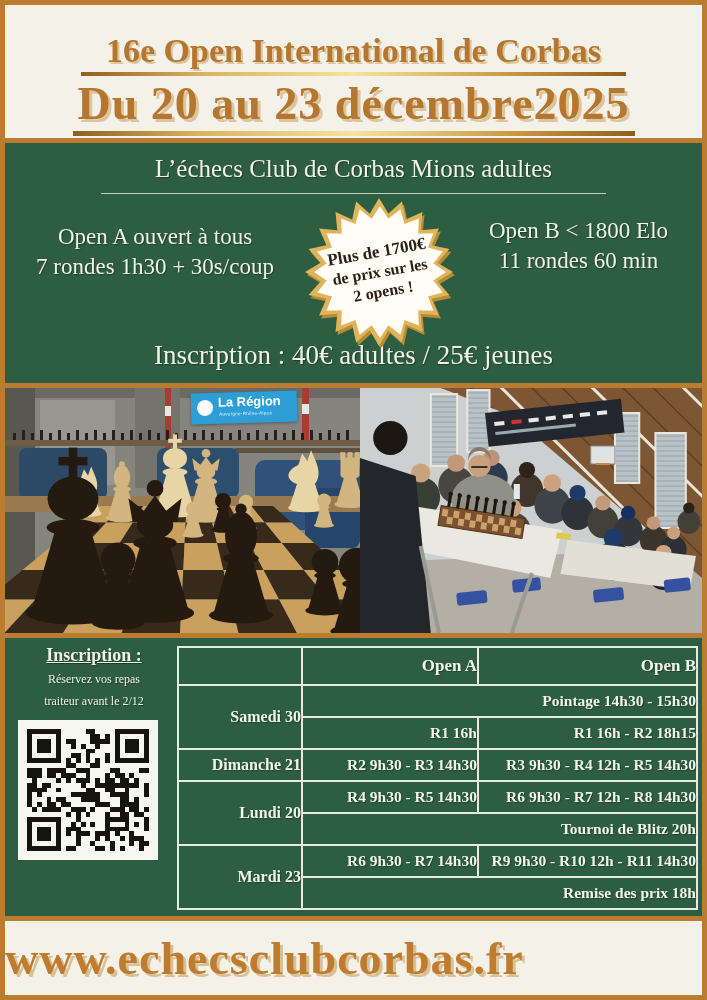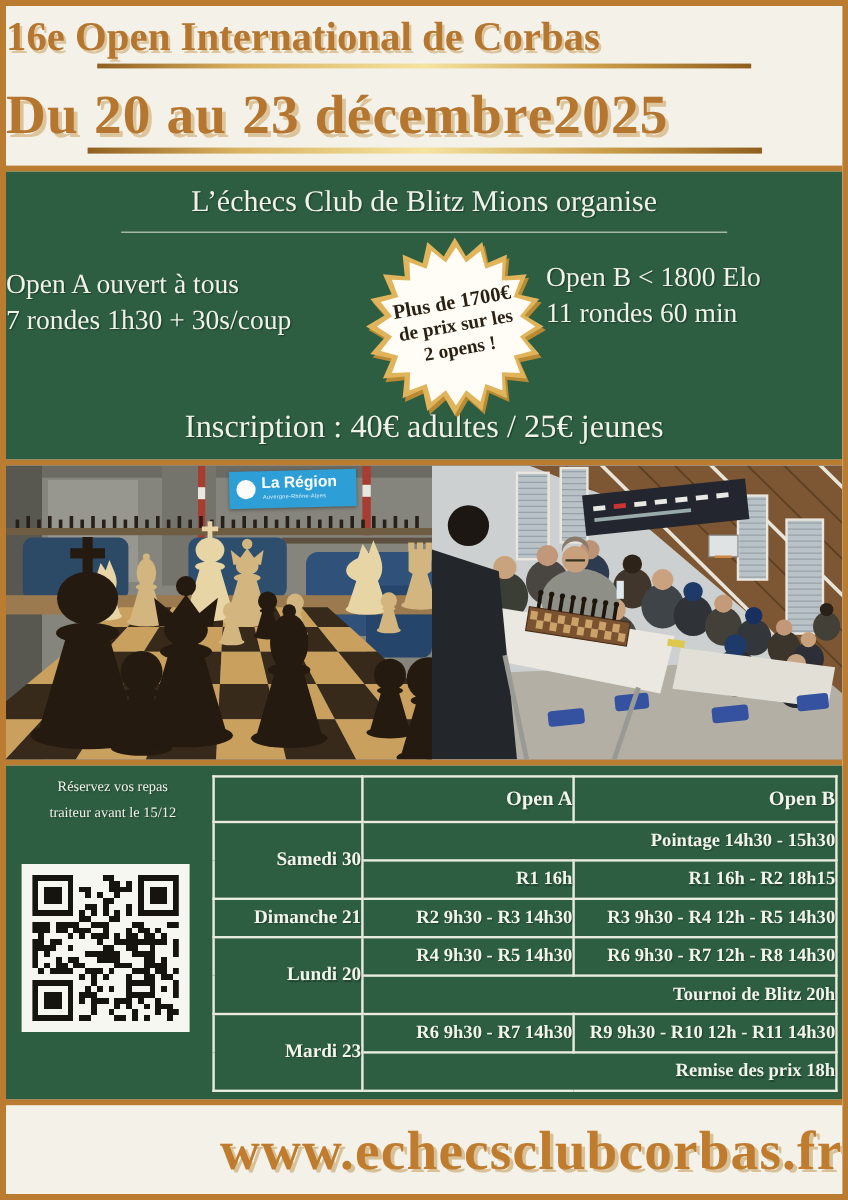--- a/index.html
+++ b/index.html
@@ -1,33 +1,33 @@
 <!DOCTYPE html>
 <html><head>
 <meta charset="utf-8">
 <style>
   *{margin:0;padding:0;box-sizing:border-box}
   body{margin:0;background:#777;font-family:"Liberation Serif",serif}
   #poster{position:relative;width:707px;height:1000px;background:#f3f1e8;
     border:5px solid #b97c31;display:flex;flex-direction:column;overflow:hidden}
   .gd{height:5px;background:#b97c31;flex:none}
   
-  .head{height:133px;text-align:left;padding-top:8px}
+  .head{height:133px;text-align:center;padding-top:27px}
   .t1{font-size:34px;font-weight:bold;color:#b5762f;text-shadow:2px 2px 0 #dcc49c;line-height:38px}
-  .t2{font-size:46px;font-weight:bold;color:#b5762f;text-shadow:3px 3px 0 #dcc49c;line-height:52px;margin-top:13px;letter-spacing:1px}
+  .t2{font-size:46px;font-weight:bold;color:#b5762f;text-shadow:3px 3px 0 #dcc49c;line-height:52px;margin-top:2px;letter-spacing:1px}
   .u{margin:2px auto 0;background:linear-gradient(90deg,#8f5f1f 0%,#d9b261 22%,#f5e3a0 50%,#c89a45 78%,#8f5f1f 100%)}
   .u1{width:545px;height:4px}
   .u2{width:562px;height:5px;margin-top:1px}
   
   .green{background:#2d5e42;color:#f0f2e8;flex:none}
   .top{height:240px;text-align:center}
   .intro{font-size:25px;line-height:31px;text-shadow:1px 1px 1px rgba(0,0,0,.35)}
   .intro.first{padding-top:10px}
   .thin{width:505px;height:1px;background:#c2cfc2;margin:9px auto 0}
-  .cols{display:flex;height:142px;text-align:left}
+  .cols{display:flex;height:142px;text-align:center}
   .colA{width:300px;padding-top:28px}
   .colA p,.colB p{font-size:23px;line-height:30px;text-shadow:1px 1px 1px rgba(0,0,0,.35)}
   .colB{flex:1;padding-top:22px}
   .badge{position:relative;width:150px;flex:none}
   .badge svg{position:absolute;left:0;top:3px}
   .btxt{position:absolute;left:0;top:3px;width:150px;height:150px;display:flex;flex-direction:column;
     align-items:center;justify-content:center;transform:rotate(-10deg);color:#2b2014}
   .btxt span{display:block;font-weight:bold;font-size:16px;line-height:20px}
   .btxt span:first-child{font-size:17px}
   .fees{font-size:27px;margin-top:4px;text-shadow:1px 1px 1px rgba(0,0,0,.35)}
@@ -52,39 +52,39 @@
   .qr{position:absolute;left:13px;top:82px;width:140px;height:140px;background:#f7f7f2;padding:9px}
   .qr svg{width:100%;height:100%;shape-rendering:crispEdges;display:block}
   .sched{position:absolute;left:172px;top:8px;border-collapse:collapse;table-layout:fixed;color:#f2f4ea}
   .sched td,.sched th{border:2px solid #e9ebdf;text-align:right;vertical-align:middle;
     font-weight:bold;font-size:15.5px;padding:0;text-shadow:1px 1px 1px rgba(0,0,0,.3)}
   .sched th{font-size:17px}
   .sched .day{font-size:16px}
   .sched tr{height:32px}
   .sched tr:first-child{height:38px}
   
-  .foot{flex:1;display:flex;align-items:center;justify-content:flex-end}
+  .foot{flex:1;display:flex;align-items:center;justify-content:flex-start}
   .foot span{font-size:46px;font-weight:bold;color:#bf7c2e;text-shadow:3px 3px 0 #d8c098;letter-spacing:1px}
 </style>
 </head>
 <body>
 
 <div id="poster">
 
   <header class="head">
     <div class="t1">16e Open International de Corbas</div>
     <div class="u u1"></div>
     <div class="t2">Du 20 au 23 décembre2025</div>
     <div class="u u2"></div>
   </header>
 
   <div class="gd"></div>
 
   <section class="green top">
-    <p class="intro first">L’échecs Club de Blitz Mions organise</p>
+    <p class="intro first">L’échecs Club de Corbas Mions adultes</p>
     <div class="thin"></div>
     <div class="cols">
       <div class="colA">
         <p>Open A ouvert à tous</p>
         <p>7 rondes 1h30 + 30s/coup</p>
       </div>
       <div class="badge">
         <svg id="star-svg" width="150" height="150">
             <polygon points="76.0,4.0 85.2,19.7 98.9,7.6 102.8,25.4 119.5,18.1 117.7,36.3 135.9,34.5 128.6,51.2 146.4,55.1 134.3,68.8 150.0,78.0 134.3,87.2 146.4,100.9 128.6,104.8 135.9,121.5 117.7,119.7 119.5,137.9 102.8,130.6 98.9,148.4 85.2,136.3 76.0,152.0 66.8,136.3 53.1,148.4 49.2,130.6 32.5,137.9 34.3,119.7 16.1,121.5 23.4,104.8 5.6,100.9 17.7,87.2 2.0,78.0 17.7,68.8 5.6,55.1 23.4,51.2 16.1,34.5 34.3,36.3 32.5,18.1 49.2,25.4 53.1,7.6 66.8,19.7" fill="#b88a33"></polygon>
             <polygon points="74.0,1.0 83.2,16.7 96.9,4.6 100.8,22.4 117.5,15.1 115.7,33.3 133.9,31.5 126.6,48.2 144.4,52.1 132.3,65.8 148.0,75.0 132.3,84.2 144.4,97.9 126.6,101.8 133.9,118.5 115.7,116.7 117.5,134.9 100.8,127.6 96.9,145.4 83.2,133.3 74.0,149.0 64.8,133.3 51.1,145.4 47.2,127.6 30.5,134.9 32.3,116.7 14.1,118.5 21.4,101.8 3.6,97.9 15.7,84.2 0.0,75.0 15.7,65.8 3.6,52.1 21.4,48.2 14.1,31.5 32.3,33.3 30.5,15.1 47.2,22.4 51.1,4.6 64.8,16.7" fill="#e0b45a"></polygon>
@@ -511,22 +511,23 @@
           <line x1="60" y1="158" x2="78" y2="245" stroke="#9a9a94" stroke-width="4"></line>
           <line x1="170" y1="185" x2="150" y2="245" stroke="#9a9a94" stroke-width="4"></line>
         </svg>
     </div>
   </section>
 
   <div class="gd"></div>
 
   <section class="green bottom">
     <div class="insc">
+      <p class="it">Inscription :</p>
       <p>Réservez vos repas</p>
-      <p>traiteur avant le 15/12</p>
+      <p>traiteur avant le 2/12</p>
     </div>
     <div class="qr">
       <svg id="qr-svg" viewBox="0 0 25 25">
           <rect x="12" y="0" width="1" height="1" fill="#15140f"></rect>
           <rect x="13" y="0" width="1" height="1" fill="#15140f"></rect>
           <rect x="13" y="1" width="1" height="1" fill="#15140f"></rect>
           <rect x="14" y="1" width="1" height="1" fill="#15140f"></rect>
           <rect x="16" y="1" width="1" height="1" fill="#15140f"></rect>
           <rect x="8" y="2" width="1" height="1" fill="#15140f"></rect>
           <rect x="9" y="2" width="1" height="1" fill="#15140f"></rect>

